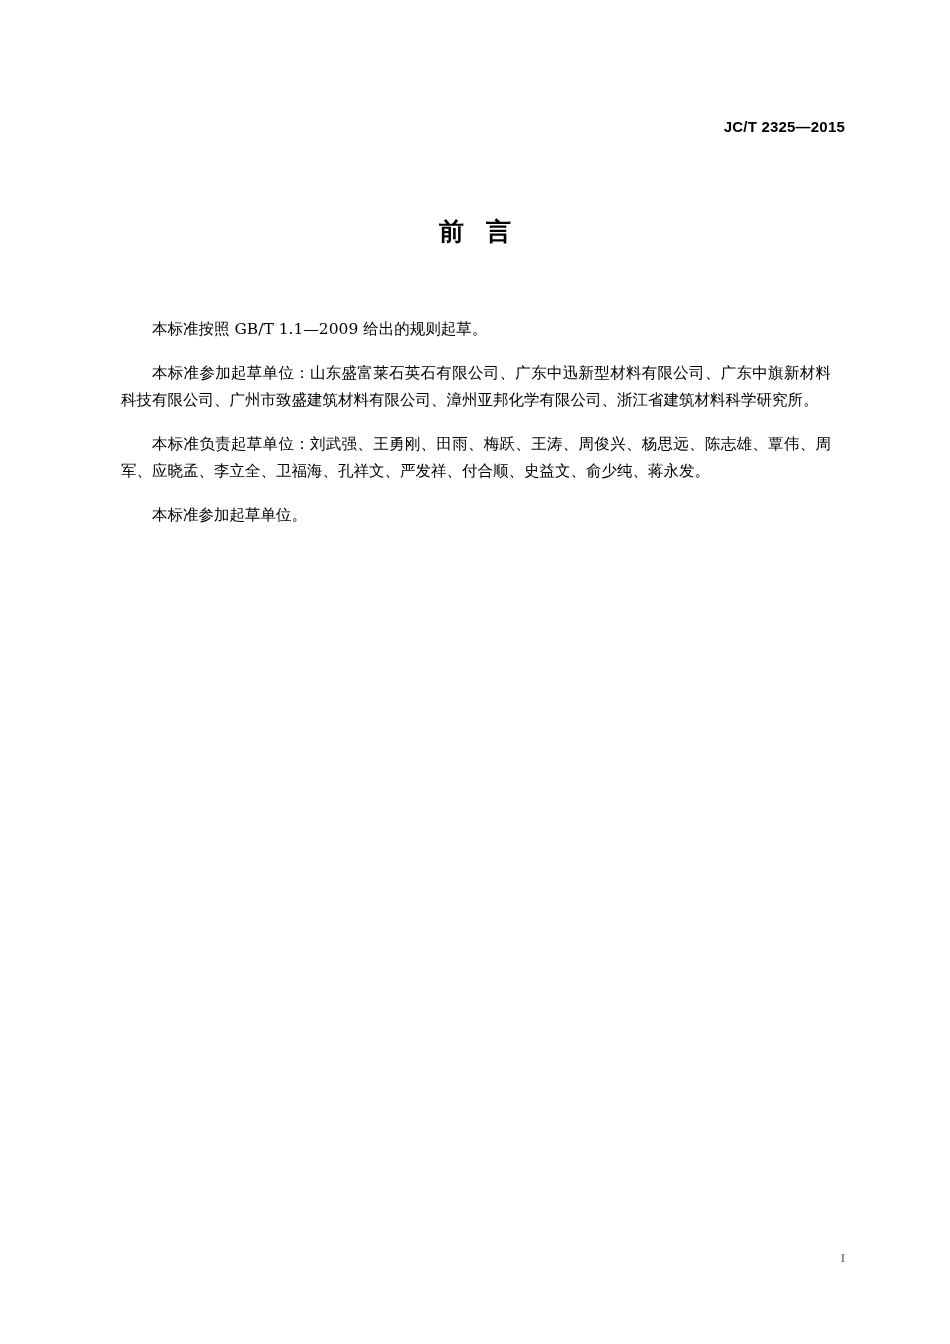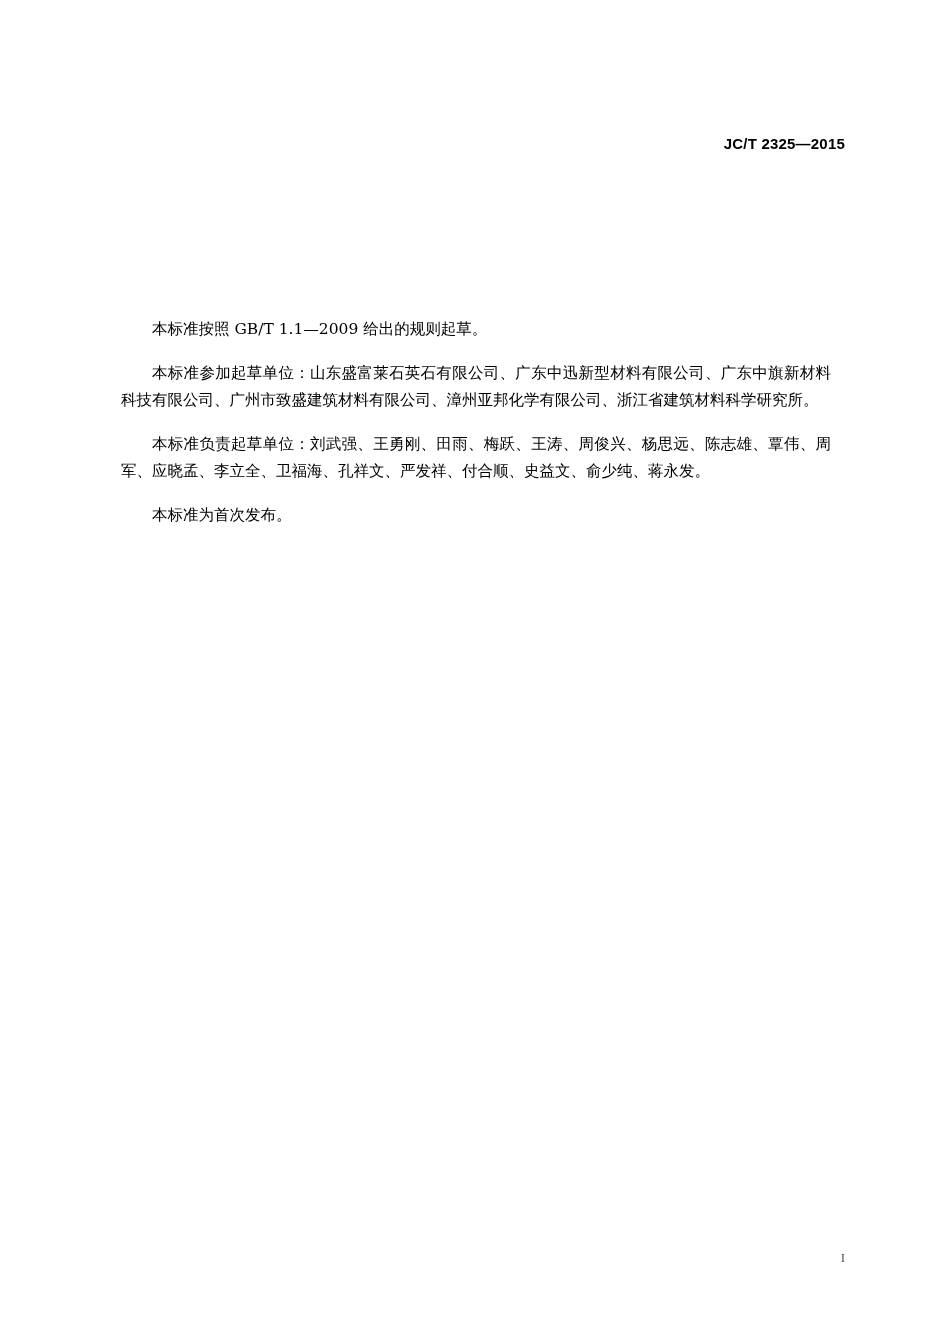--- a/index.html
+++ b/index.html
@@ -23,21 +23,20 @@
   }
   .header-std {
     position: absolute;
     top: 118px;
     right: 105px;
     font-family: "Liberation Sans", sans-serif;
     font-weight: bold;
     font-size: 15px;
     letter-spacing: 0.2px;
     white-space: nowrap;
-    margin-top: 17px;
   }
   .doc-title {
     position: absolute;
     top: 215px;
     left: 0;
     width: 950px;
     text-align: center;
     font-family: "DejaVu Serif", "Liberation Serif", serif;
     font-weight: bold;
     font-size: 25px;
@@ -67,23 +66,24 @@
     color: #555;
   }
 </style>
 </head>
 <body>
 
 <div class="page">
 
   <div class="header-std">JC/T 2325—2015</div>
 
+  <div class="doc-title">前言</div>
 
   <div class="body-block">
     <p>本标准按照 GB/T 1.1—2009 给出的规则起草。</p>
     <p>本标准参加起草单位：山东盛富莱石英石有限公司、广东中迅新型材料有限公司、广东中旗新材料科技有限公司、广州市致盛建筑材料有限公司、漳州亚邦化学有限公司、浙江省建筑材料科学研究所。</p>
     <p>本标准负责起草单位：刘武强、王勇刚、田雨、梅跃、王涛、周俊兴、杨思远、陈志雄、覃伟、周军、应晓孟、李立全、卫福海、孔祥文、严发祥、付合顺、史益文、俞少纯、蒋永发。</p>
-    <p>本标准为首次发布。</p>
+    <p>本标准参加起草单位。</p>
   </div>
 
   <div class="page-number">I</div>
 
 </div>
 
 </body></html>

